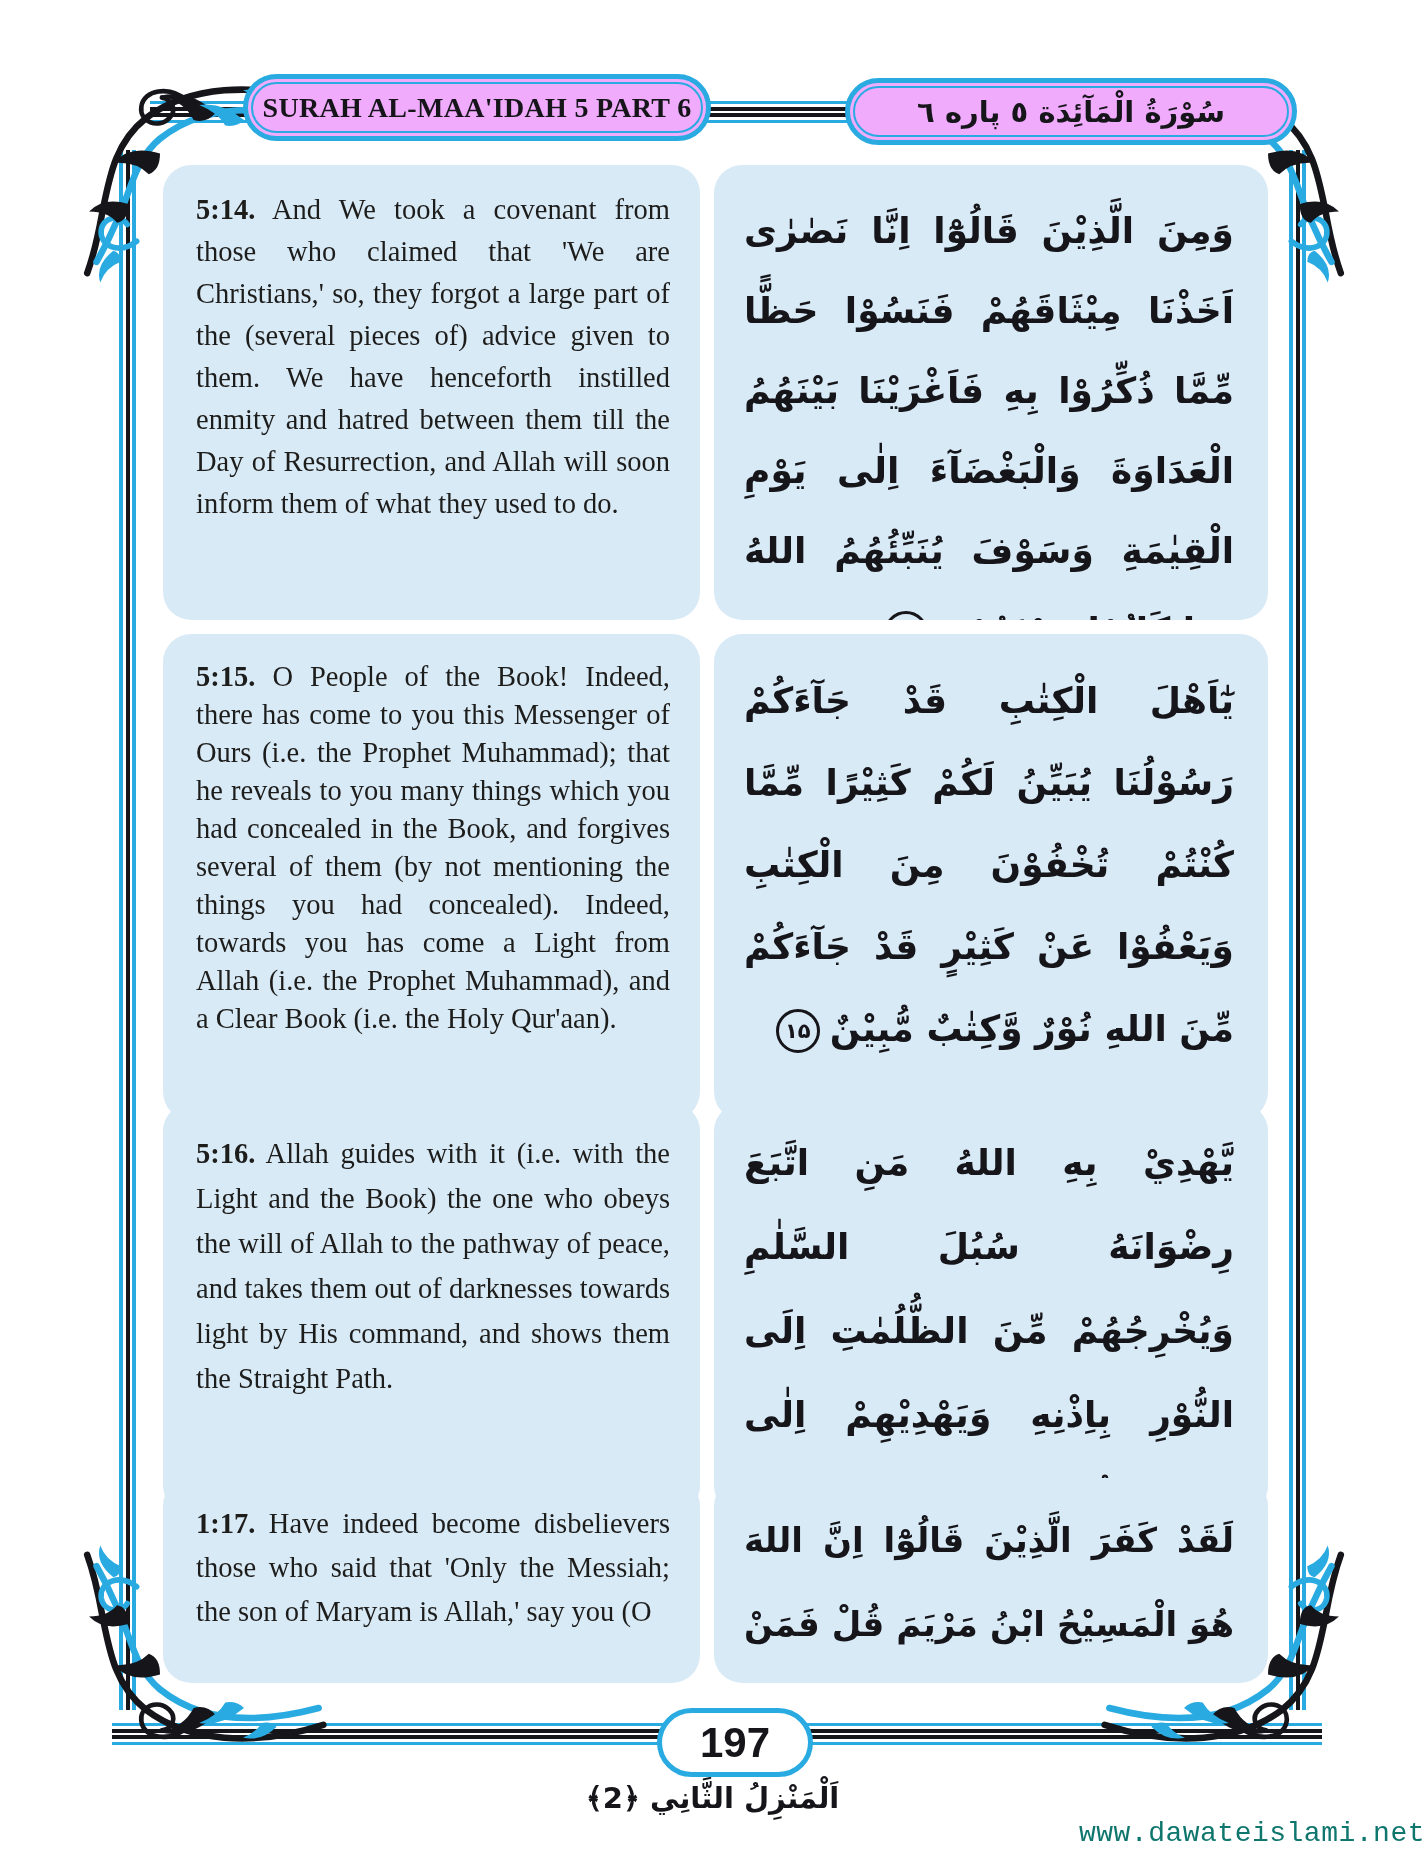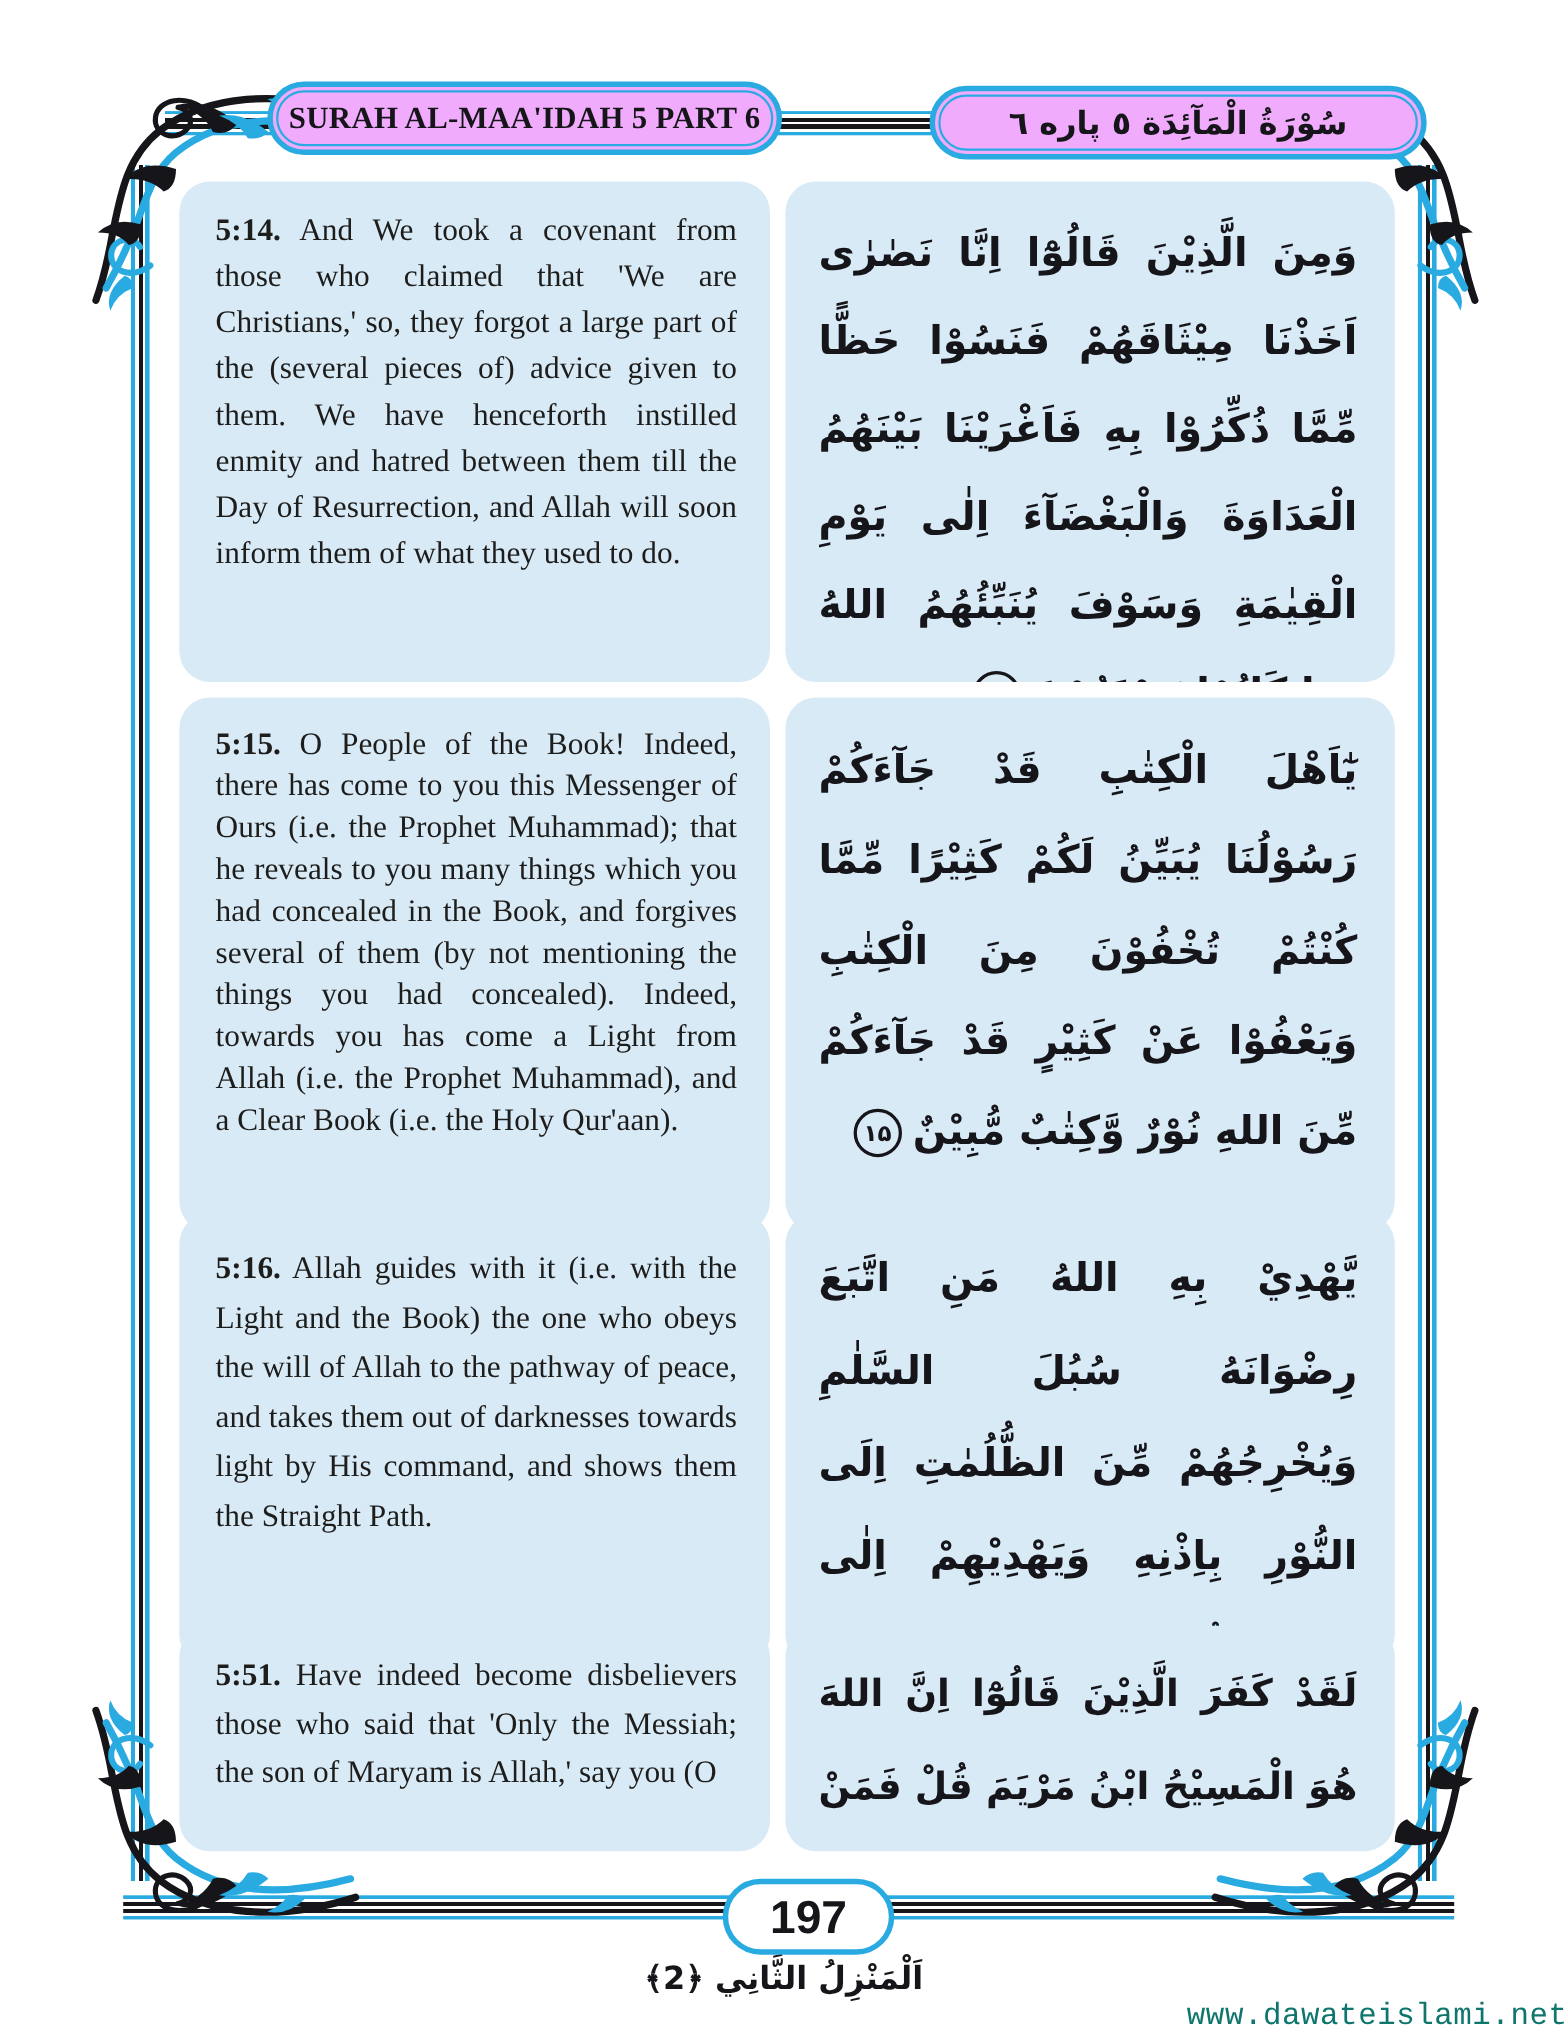--- a/index.html
+++ b/index.html
@@ -163,21 +163,21 @@
   </div>
 
   <div class="vbox col-l row3 en">
     <p><span class="vref">5:16.</span> <span>Allah guides with it (i.e. with the Light and the Book) the one who obeys the will of Allah to the pathway of peace, and takes them out of darknesses towards light by His command, and shows them the Straight Path.</span></p>
   </div>
   <div class="vbox col-r row3 ar">
     <p><span>يَّهْدِيْ بِهِ اللهُ مَنِ اتَّبَعَ رِضْوَانَهُ سُبُلَ السَّلٰمِ وَيُخْرِجُهُمْ مِّنَ الظُّلُمٰتِ اِلَى النُّوْرِ بِاِذْنِهِ وَيَهْدِيْهِمْ اِلٰى صِرَاطٍ مُّسْتَقِيْمٍ</span></p>
   </div>
 
   <div class="vbox col-l row4 en">
-    <p><span class="vref">5:51.</span> <span>Have indeed become disbelievers those who said that 'Only the Messiah; the son of Maryam is Allah,' say you (O</span></p>
+    <p><span class="vref">1:17.</span> <span>Have indeed become disbelievers those who said that 'Only the Messiah; the son of Maryam is Allah,' say you (O</span></p>
   </div>
   <div class="vbox col-r row4 ar">
     <p><span>لَقَدْ كَفَرَ الَّذِيْنَ قَالُوْٓا اِنَّ اللهَ هُوَ الْمَسِيْحُ ابْنُ مَرْيَمَ قُلْ فَمَنْ يَّمْلِكُ</span></p>
   </div>
 
   <div class="page-capsule">
     <span>197</span>
   </div>
   <div class="manzil">
     <span>اَلْمَنْزِلُ الثَّانِي</span>

